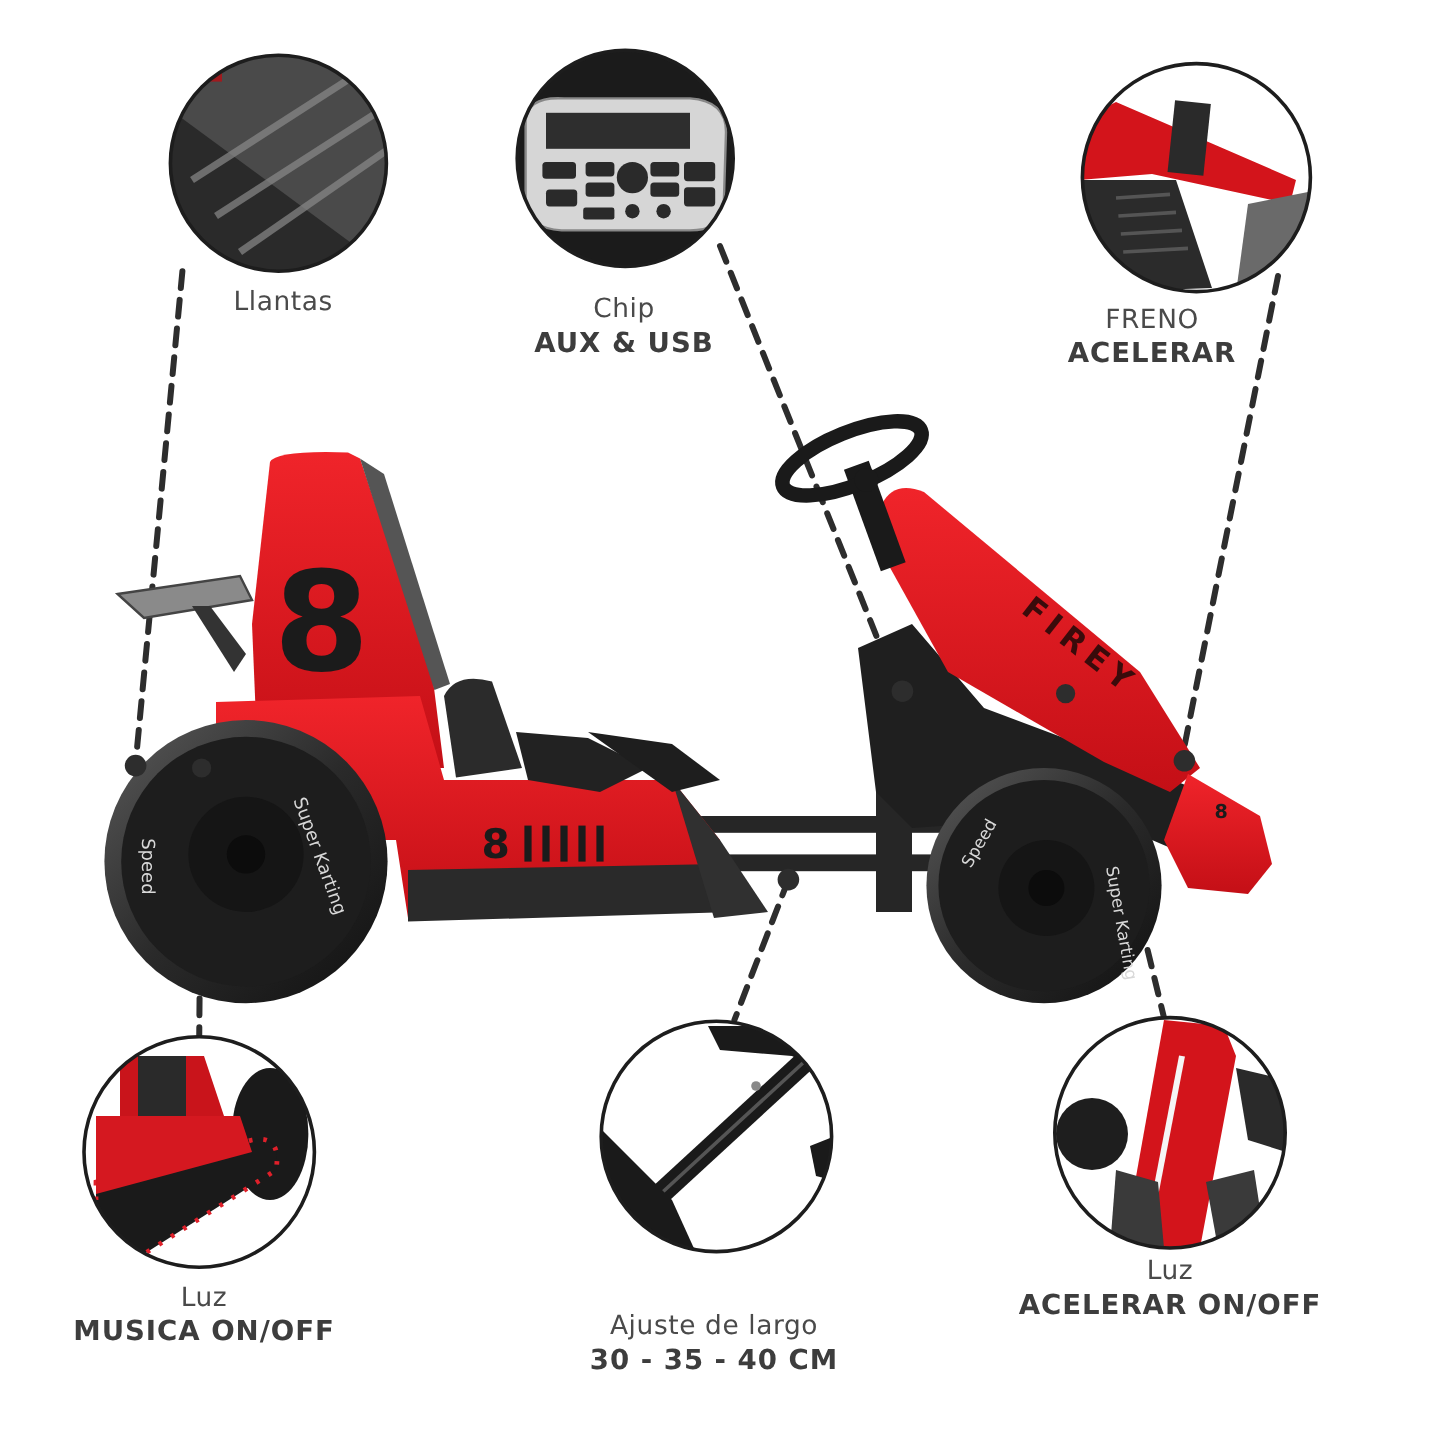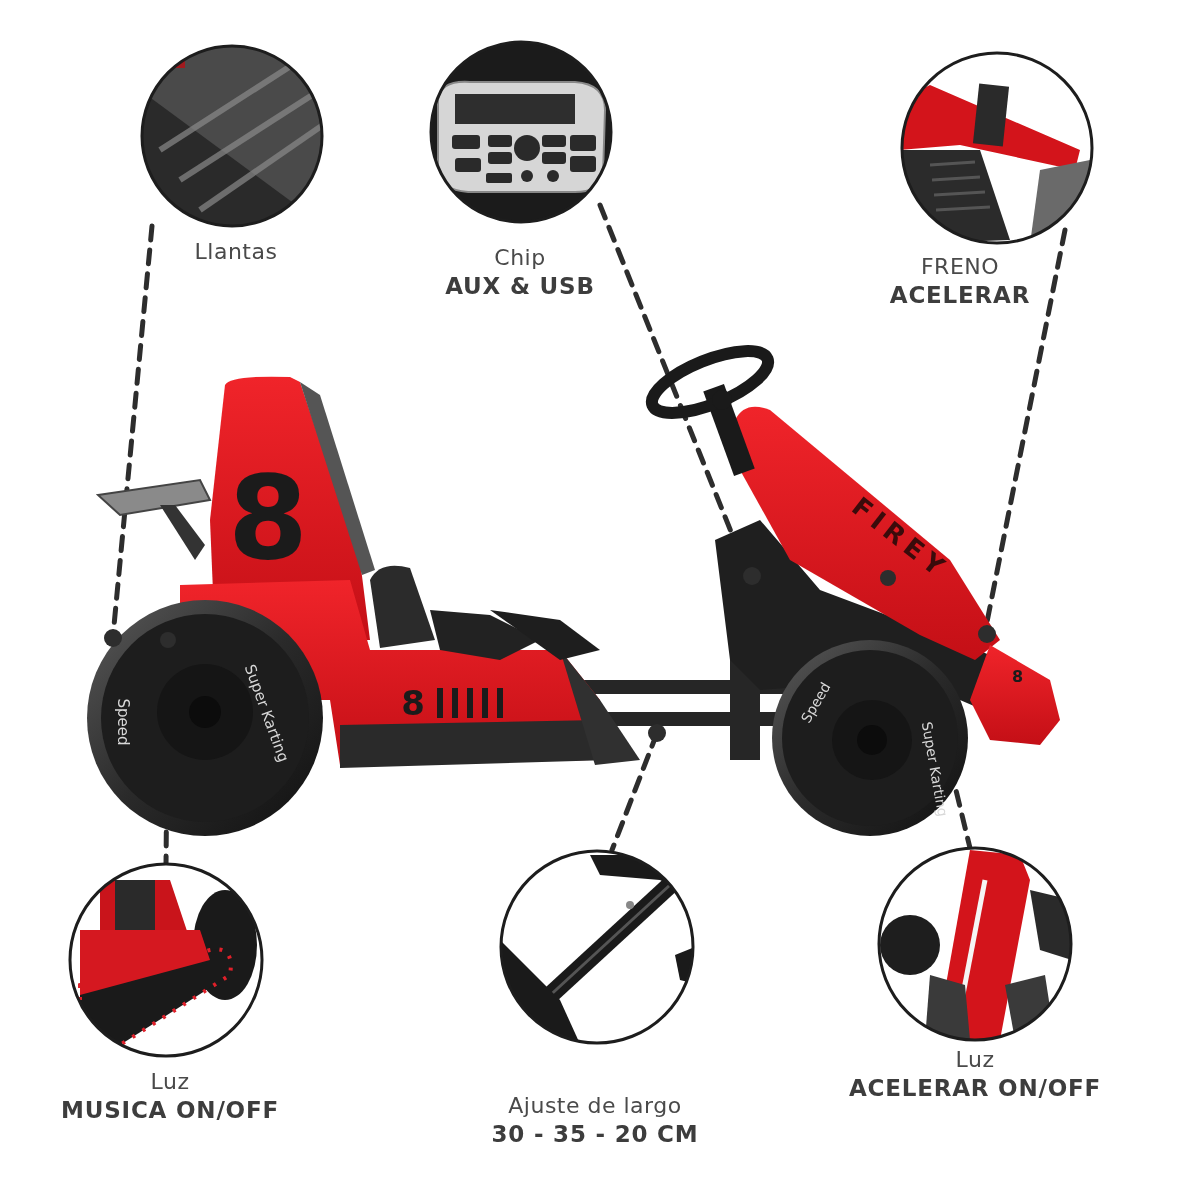--- a/index.html
+++ b/index.html
@@ -231,21 +231,21 @@
   <span class="bold">ACELERAR</span>
 </div>
 
 <div class="label" style="left:20px; top:1068px; width:300px;">
   <span class="light">Luz</span>
   <span class="bold">MUSICA ON/OFF</span>
 </div>
 
 <div class="label" style="left:455px; top:1060px; width:280px;margin-top:32px;">
   <span class="light">Ajuste de largo</span>
-  <span class="bold">30 - 35 - 20 CM</span>
+  <span class="bold">30 - 35 - 40 CM</span>
 </div>
 
 <div class="label" style="left:835px; top:1046px; width:280px;">
   <span class="light">Luz</span>
   <span class="bold">ACELERAR ON/OFF</span>
 </div>
 
 </div>
 
 </body></html>

